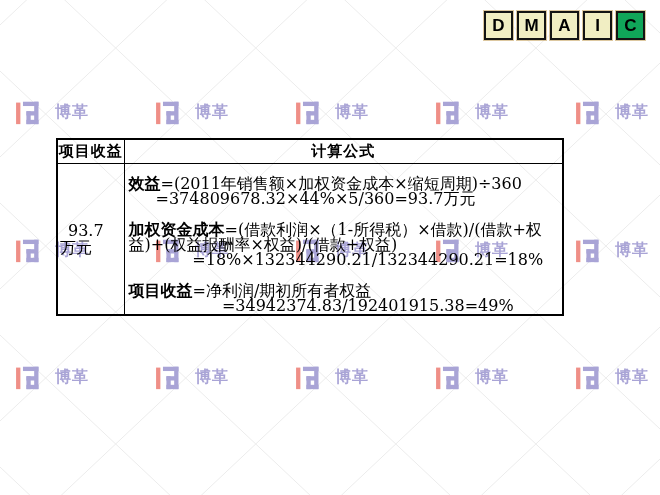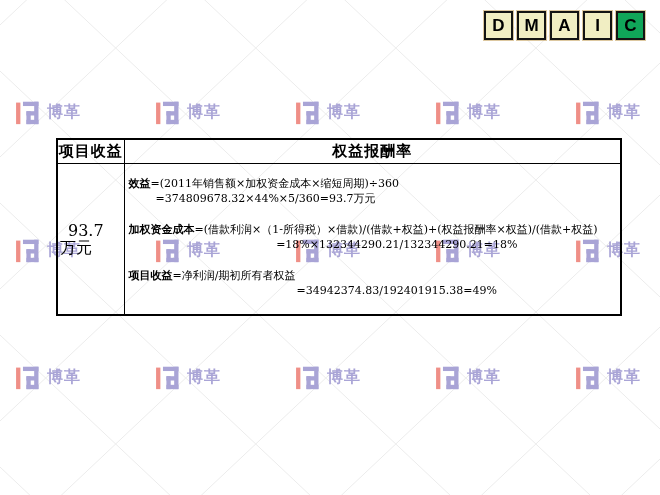--- a/index.html
+++ b/index.html
@@ -12,21 +12,21 @@
     color: #000;
   }
 
   
   .wm-layer { position: absolute; inset: 0; z-index: 0; }
   .diag { position: absolute; left: 0; top: 0; }
   .watermark {
     position: absolute;
     display: flex;
     align-items: center;
-    gap: 5px;
+    gap: 13px;
     white-space: nowrap;
   }
   .wm-text {
     font-size: 16px;
     font-weight: 600;
     letter-spacing: 1px;
     font-family: "Liberation Sans", sans-serif;
   }
 
   
@@ -50,21 +50,21 @@
     font-size: 17px;
     color: #000;
     font-family: "Liberation Sans", sans-serif;
   }
 
   
   .calc-table {
     position: absolute;
     left: 56px;
     top: 138px;
-    width: 566px;
+    width: 508px;
     border-collapse: collapse;
     z-index: 2;
     background: transparent;
     table-layout: fixed;
     font-family: "DejaVu Serif", "Liberation Serif", serif;
   }
   .calc-table th, .calc-table td {
     border: 1px solid #000;
     background: transparent;
   }
@@ -82,21 +82,21 @@
     vertical-align: middle;
     font-size: 16px;
     text-align: left;
     padding: 0 6px 0 2px;
     text-indent: 8px;
     line-height: 17px;
   }
   td.formula-cell {
     vertical-align: top;
     padding: 12px 4px 0 4px;
-    font-size: 11px;
+    font-size: 16px;
     line-height: 15px;
   }
   .formula-block { margin-bottom: 16px; }
   .formula-block:last-child { margin-bottom: 0; }
   .term { font-weight: bold; }
   .cont-a { padding-left: 27px; }
   .cont-b { padding-left: 49px; text-align: center; }
 </style>
 </head>
 <body>
@@ -360,21 +360,21 @@
 </div>
 
 <table class="calc-table">
   <colgroup>
       <col class="col-income">
       <col>
     </colgroup>
   <thead>
     <tr>
       <th>项目收益</th>
-      <th>权益报酬率</th>
+      <th>计算公式</th>
     </tr>
   </thead>
   <tbody>
     <tr>
       <td class="income-cell">93.7万元</td>
       <td class="formula-cell">
 
         <div class="formula-block">
           <span class="term">效益</span><span>=(2011年销售额×加权资金成本×缩短周期)÷360</span>
           <div class="cont-a">=374809678.32×44%×5/360=93.7万元</div>

